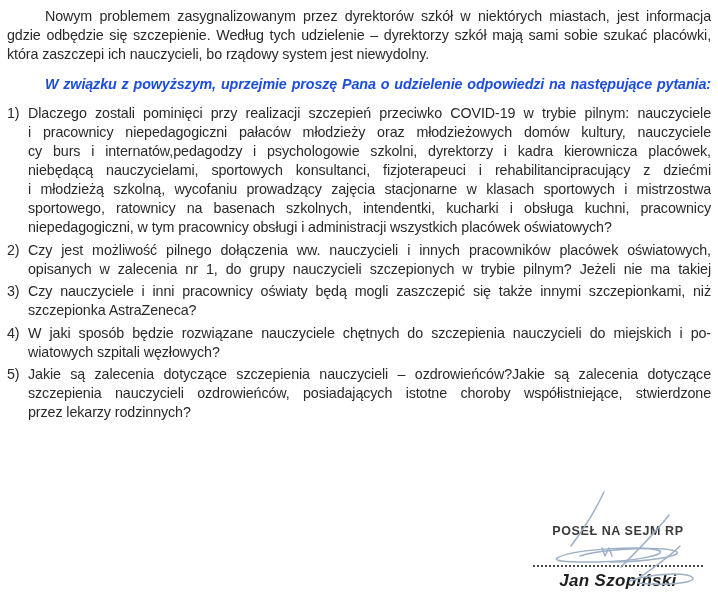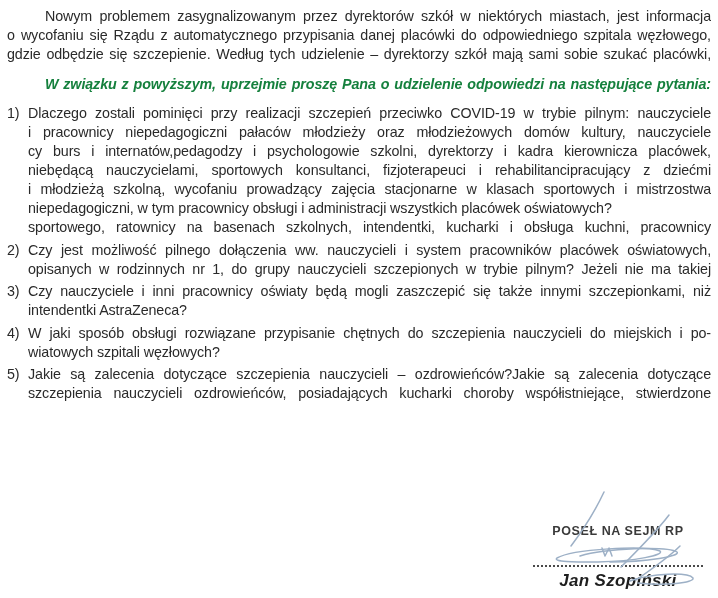--- a/index.html
+++ b/index.html
@@ -31,21 +31,21 @@
   }
   .line.last { text-align-last: left; }
   .line.indent { text-indent: 38px; }
 
   .intro { }
 
   .request {
     margin-top: 11px;
     font-weight: bold;
     font-style: italic;
-    color: #15803d;
+    color: #1d4ed8;
     text-indent: 38px;
     text-align: justify;
     text-align-last: justify;
     height: 19px;
     overflow: hidden;
   }
 
   .questions { margin-top: 10px; }
   .q-item {
     position: relative;
@@ -94,56 +94,57 @@
     pointer-events: none;
   }
 </style>
 </head>
 <body>
 
 <div class="page">
 
   <div class="intro">
       <div class="line indent">Nowym problemem zasygnalizowanym przez dyrektorów szkół w niektórych miastach, jest informacja</div>
-      <div class="line">o wycofaniu się Rządu z automatycznego przypisania danej placówki do odpowiedniego szpitala węzłowego,</div>
       <div class="line">gdzie odbędzie się szczepienie. Według tych udzielenie – dyrektorzy szkół mają sami sobie szukać placówki,</div>
+      <div class="line last">która zaszczepi ich nauczycieli, bo rządowy system jest niewydolny.</div>
     </div>
 
   <div class="request">W związku z powyższym, uprzejmie proszę Pana o udzielenie odpowiedzi na następujące pytania:</div>
 
   <div class="questions">
       <div class="q-item">
         <span class="q-num">1)</span>
         <div class="line">Dlaczego zostali pominięci przy realizacji szczepień przeciwko COVID-19 w trybie pilnym: nauczyciele</div>
         <div class="line">i pracownicy niepedagogiczni pałaców młodzieży oraz młodzieżowych domów kultury, nauczyciele</div>
         <div class="line">cy burs i internatów,pedagodzy i psychologowie szkolni, dyrektorzy i kadra kierownicza placówek,</div>
         <div class="line">niebędącą nauczycielami, sportowych konsultanci, fizjoterapeuci i rehabilitancipracujący z dziećmi</div>
         <div class="line">i młodzieżą szkolną, wycofaniu prowadzący zajęcia stacjonarne w klasach sportowych i mistrzostwa</div>
+        <div class="line">sportowego, ratownicy na basenach szkolnych, intendentki, kucharki i obsługa kuchni, pracownicy</div>
         <div class="line last">niepedagogiczni, w tym pracownicy obsługi i administracji wszystkich placówek oświatowych?</div>
-        <div class="line">sportowego, ratownicy na basenach szkolnych, intendentki, kucharki i obsługa kuchni, pracownicy</div>
       </div>
       <div class="q-item">
         <span class="q-num">2)</span>
-        <div class="line">Czy jest możliwość pilnego dołączenia ww. nauczycieli i system pracowników placówek oświatowych,</div>
-        <div class="line">opisanych w rodzinnych nr 1, do grupy nauczycieli szczepionych w trybie pilnym? Jeżeli nie ma takiej</div>
+        <div class="line">Czy jest możliwość pilnego dołączenia ww. nauczycieli i innych pracowników placówek oświatowych,</div>
+        <div class="line">opisanych w zalecenia nr 1, do grupy nauczycieli szczepionych w trybie pilnym? Jeżeli nie ma takiej</div>
       </div>
       <div class="q-item">
         <span class="q-num">3)</span>
         <div class="line">Czy nauczyciele i inni pracownicy oświaty będą mogli zaszczepić się także innymi szczepionkami, niż</div>
-        <div class="line last">intendentki AstraZeneca?</div>
+        <div class="line last">szczepionka AstraZeneca?</div>
       </div>
       <div class="q-item">
         <span class="q-num">4)</span>
-        <div class="line">W jaki sposób obsługi rozwiązane przypisanie chętnych do szczepienia nauczycieli do miejskich i po-</div>
+        <div class="line">W jaki sposób będzie rozwiązane nauczyciele chętnych do szczepienia nauczycieli do miejskich i po-</div>
         <div class="line last">wiatowych szpitali węzłowych?</div>
       </div>
       <div class="q-item">
         <span class="q-num">5)</span>
         <div class="line">Jakie są zalecenia dotyczące szczepienia nauczycieli – ozdrowieńców?Jakie są zalecenia dotyczące</div>
-        <div class="line">szczepienia nauczycieli ozdrowieńców, posiadających kucharki choroby współistniejące, stwierdzone</div>
+        <div class="line">szczepienia nauczycieli ozdrowieńców, posiadających istotne choroby współistniejące, stwierdzone</div>
+        <div class="line last">przez lekarzy rodzinnych?</div>
       </div>
     </div>
 
   <div class="signature-block">
     <div class="sig-role">POSEŁ NA SEJM RP</div>
     <div class="sig-dotted"></div>
     <div class="sig-name">Jan Szopiński</div>
   </div>
 
   <svg class="scribble" viewBox="0 0 718 598" xmlns="http://www.w3.org/2000/svg">

